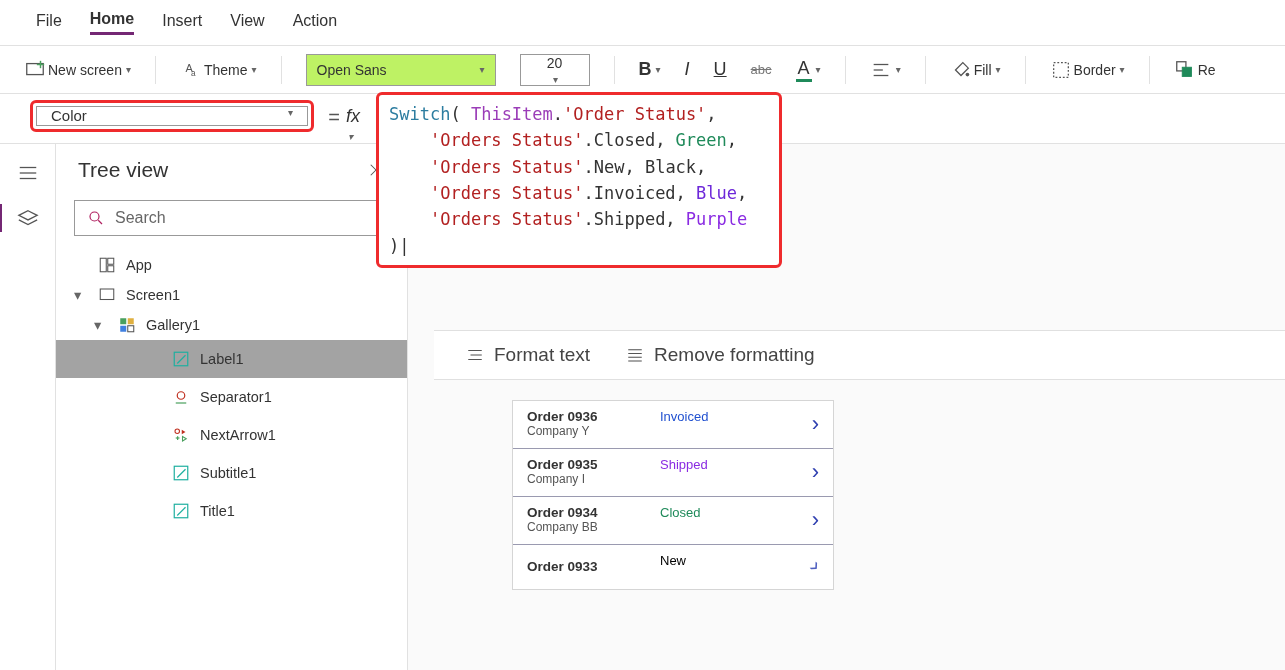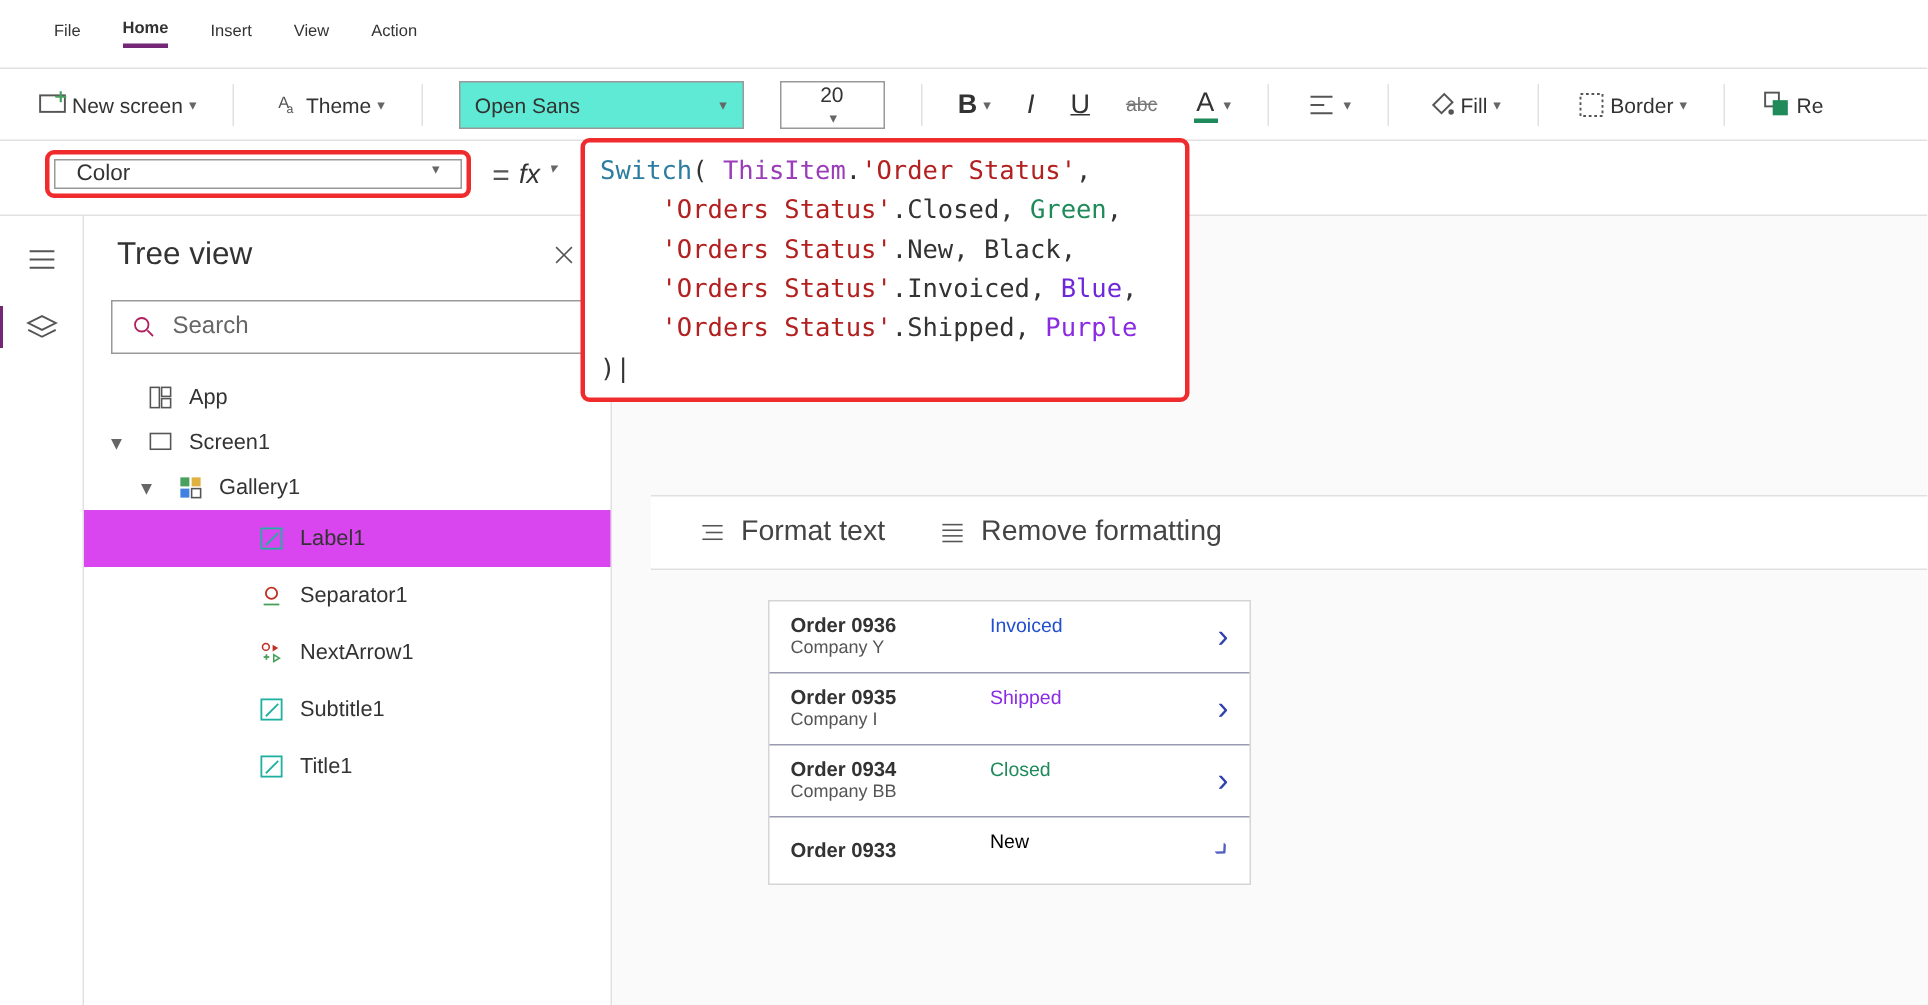--- a/index.html
+++ b/index.html
@@ -1,38 +1,38 @@
 <!DOCTYPE html>
 <html><head>
 <meta charset="utf-8">
 <style>
   * { box-sizing: border-box; }
   html, body { margin:0; padding:0; font-family: "Segoe UI", Arial, sans-serif; background:#fff; color:#333; }
   body { width:1285px; height:670px; overflow:hidden; position:relative; }
 
   
   .menu { height:46px; display:flex; align-items:center; padding:0 36px; border-bottom:1px solid #e1e1e1; gap:28px; }
-  .menu-item { font-size:11px; cursor:pointer; padding-bottom:4px; }
+  .menu-item { font-size:16px; cursor:pointer; padding-bottom:4px; }
   .menu-item.active { font-weight:600; border-bottom:3px solid #742774; }
 
   
   .ribbon { height:48px; border-bottom:1px solid #e1e1e1; display:flex; align-items:center; padding:0 24px; gap:24px; font-size:14px; }
   .ribbon .sep { width:1px; height:28px; background:#e1e1e1; }
   .rbtn { display:flex; align-items:center; gap:2px; cursor:pointer; }
   .chev { color:#666; font-size:10px; margin-left:2px; }
-  .font-select { border:1px solid #999; height:32px; width:190px; display:flex; align-items:center; justify-content:space-between; padding:0 10px; background:#5eead4; }
+  .font-select { border:1px solid #999; height:32px; width:190px; display:flex; align-items:center; justify-content:space-between; padding:0 10px; background:#bef264; }
   .size-select { border:1px solid #999; height:32px; width:70px; display:flex; align-items:center; justify-content:space-between; padding:0 8px; background:#fff;flex-direction:column; }
 
   
   .proprow { height:50px; display:flex; align-items:flex-start; border-bottom:1px solid #e1e1e1; }
   .proprow-left { width:322px; padding:6px 30px 6px 30px; }
   .prop-select { border:1px solid #999; height:20px; display:flex; align-items:flex-start; justify-content:space-between; padding:0 14px; font-size:15px; }
   .prop-outline { border:3px solid #ef2b2d; border-radius:6px; padding:3px; display:inline-block; width:284px; }
   .equals { font-size:20px; color:#555; width:24px; text-align:center; padding-top:12px; }
-  .fx { font-style:italic; font-size:18px; padding-top:12px; display:flex; align-items:flex-start; gap:4px; }
+  .fx { font-style:italic; font-size:18px; padding-top:12px; display:flex; align-items:flex-start; gap:4px;flex-direction:column; }
   .formula-wrap { flex:1; position:relative; }
   .formula-box { border:3px solid #ef2b2d; border-radius:6px; padding:6px 10px; font-family:Consolas,monospace; font-size:17px; white-space:pre; line-height:1.55; position:absolute; top:-2px; left:16px; width:406px; background:#fff; z-index:5; }
   .kw-func { color:#2d7da0; }
   .kw-this { color:#9b3db8; }
   .kw-str  { color:#b22020; }
   .kw-color{ color:#1f8a5a; }
   .kw-color-blue { color:#6d28d9; }
   .kw-color-purple { color:#8a2be2; }
 
   
@@ -46,21 +46,21 @@
   
   .tree { width:352px; border-right:1px solid #e1e1e1; display:flex; flex-direction:column; }
   .tree-head { display:flex; align-items:center; justify-content:space-between; padding:14px 22px 8px 22px; }
   .tree-head h2 { margin:0; font-weight:400; font-size:21px; }
   .close-x { cursor:pointer; color:#666; }
   .search { margin:10px 18px 14px 18px; border:1px solid #999; height:36px; display:flex; align-items:center; padding:0 12px; gap:10px; color:#666;}
   .node { display:flex; align-items:center; gap:10px; font-size:14.5px; padding:6px 0 6px 18px; cursor:pointer; }
   .node .caret { color:#666; width:14px; display:inline-block; }
   .node.indent1 { padding-left:38px; }
   .node.indent3 { padding-left:116px; height:38px; }
-  .node.selected { background:#d946ef; }
+  .node.selected { background:#a3a3a3; }
 
   
   .canvas { flex:1; position:relative; background:#fafafa; padding-top:242px; }
   .fmtbar { position:absolute; top:186px; left:26px; right:0; height:50px; border-top:1px solid #e0e0e0; border-bottom:1px solid #e0e0e0; display:flex; align-items:center; gap:36px; padding-left:32px; font-size:19px; color:#444; background:#fff; z-index:2; }
   .fmtbar .sec { display:flex; align-items:center; gap:10px; cursor:pointer; }
 
   .gallery { width:322px; margin-left:104px; background:#fff; border:1px solid #d5d5d5; margin-top:14px; }
   .card { border-bottom:1px solid #9a9ab0; padding:8px 14px 10px 14px; display:flex; align-items:center; position:relative; }
   .card:last-child { border-bottom:none; }
   .card .txt { flex:1; }

